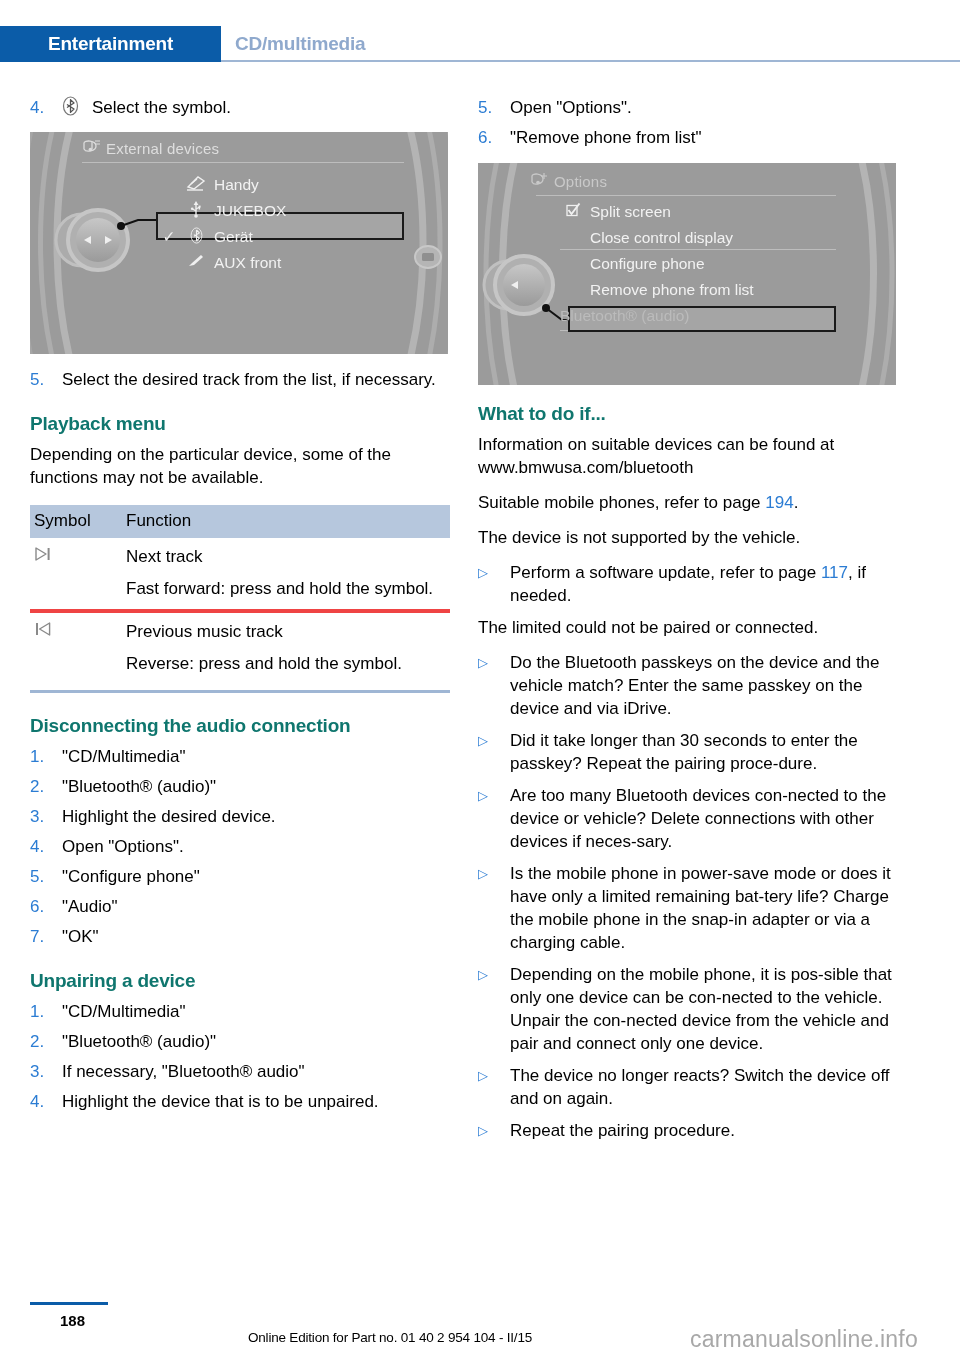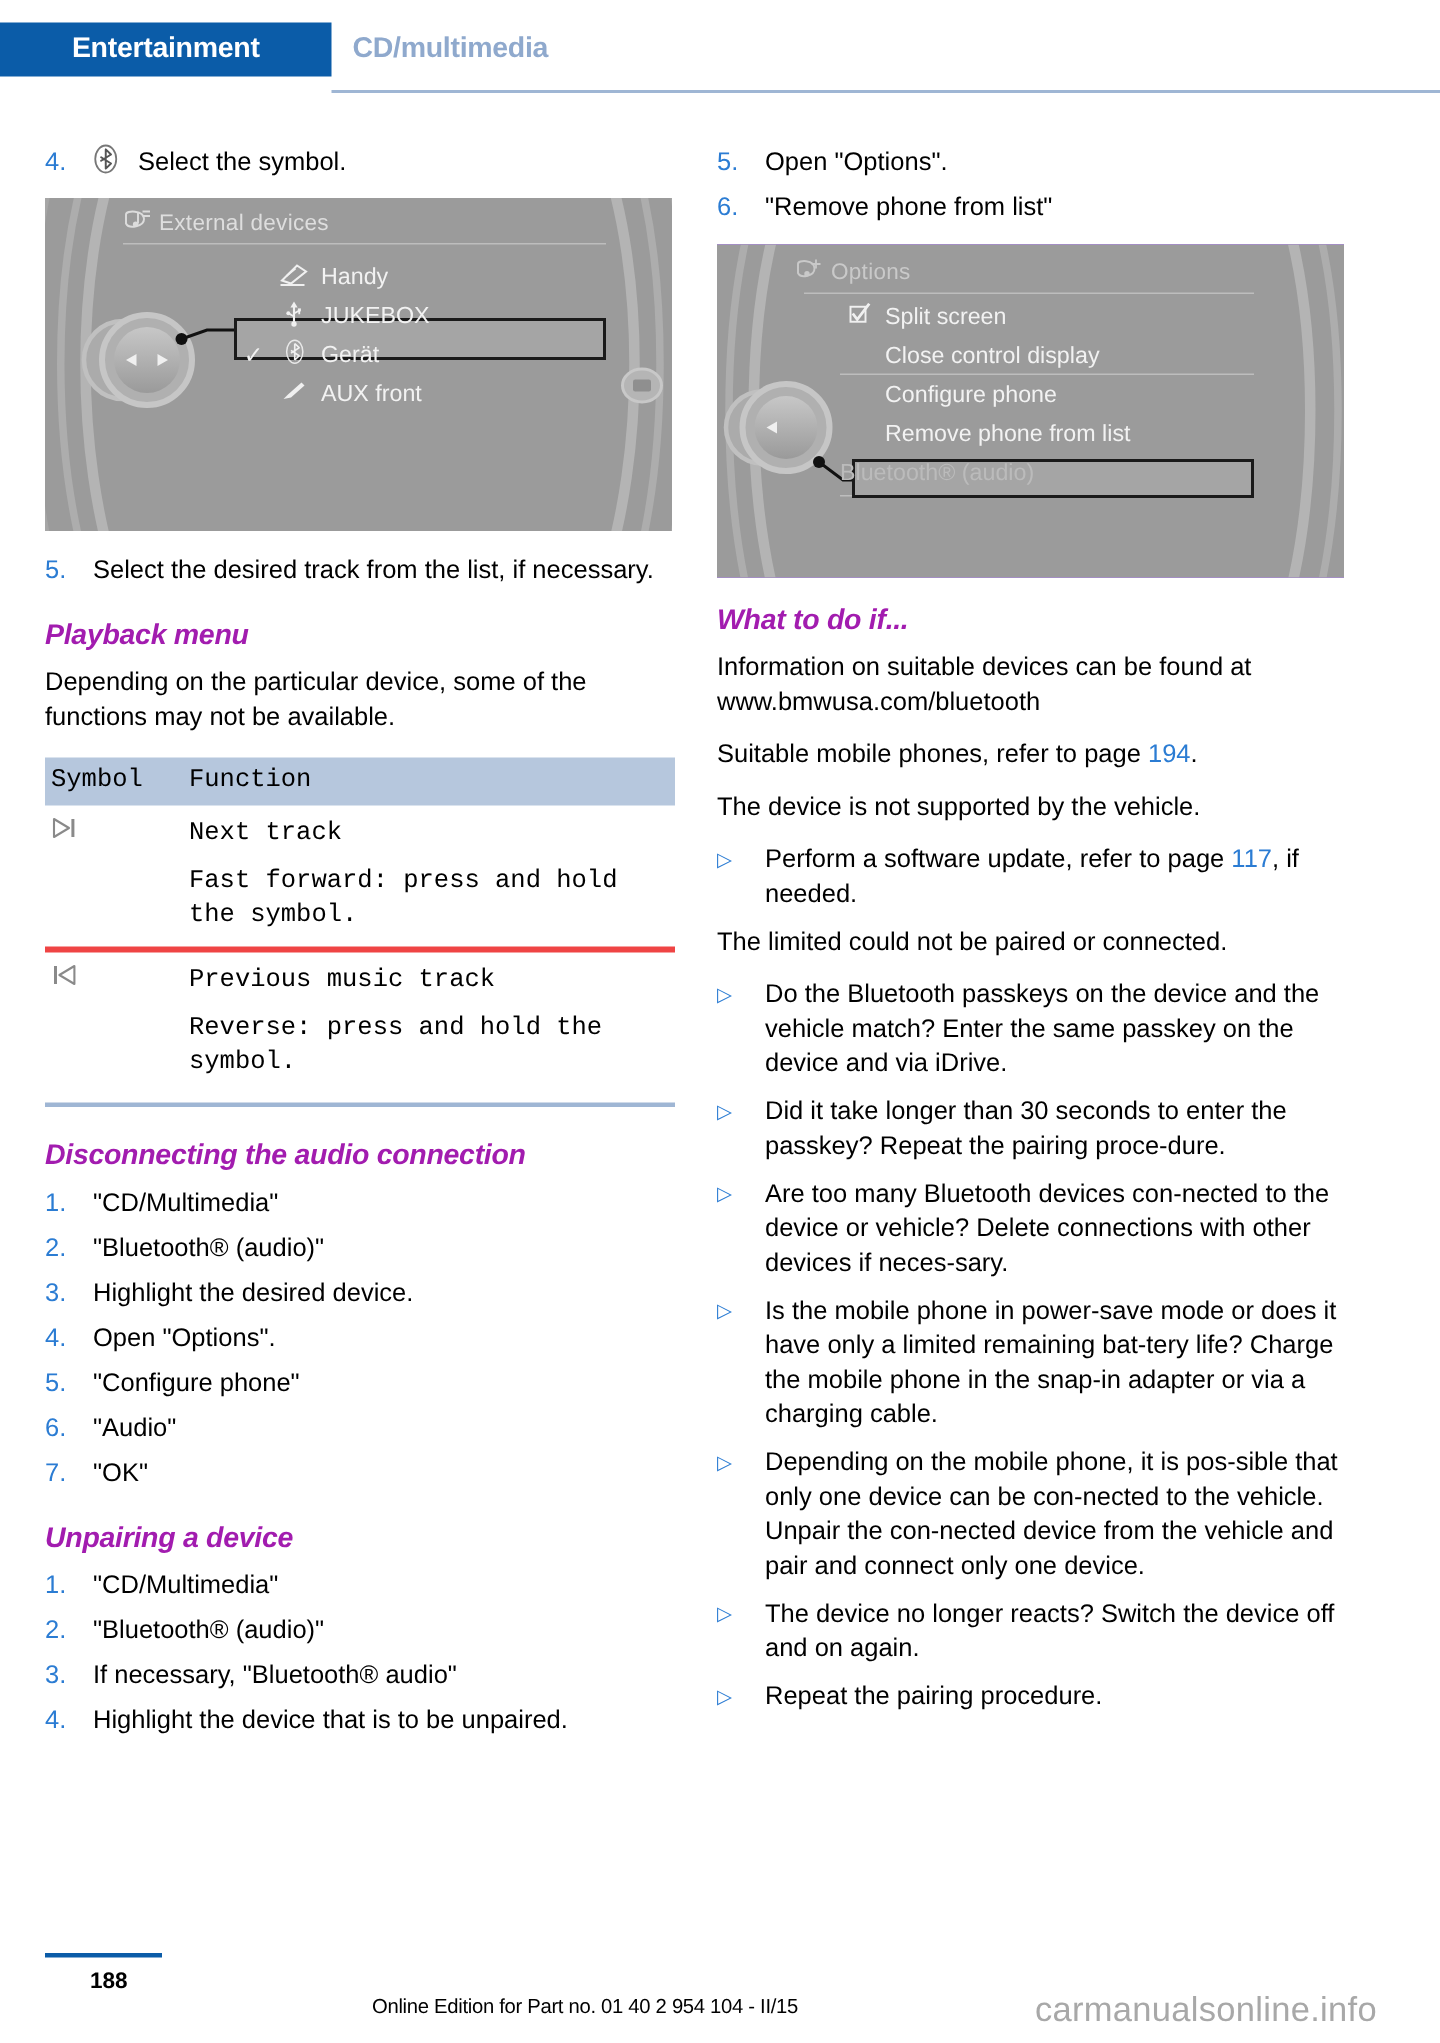--- a/index.html
+++ b/index.html
@@ -10,21 +10,21 @@
     background: #ffffff;
     font-family: "Liberation Sans", sans-serif;
     color: #000000;
     position: relative;
     overflow: hidden;
   }
 
   
   .header {
     position: absolute;
-    top: 15px; left: 0; width: 912px; height: 36px;
+    top: 26px; left: 0; width: 912px; height: 36px;
   }
   .tab-active {
     position: absolute;
     left: 0; top: 0;
     width: 221px; height: 36px;
     background: #0b5ca8;
     display: flex; align-items: center; justify-content: center;
   }
   .tab-active span {
     color: #ffffff;
@@ -54,26 +54,25 @@
   .col {
     position: absolute;
     top: 96px;
     width: 420px;
   }
   .col-left { left: 30px; }
   .col-right { left: 478px; }
 
   
   .h2 {
-    color: #a21caf;
+    color: #0f766e;
     font-size: 19px;
     font-weight: bold;
     margin: 22px 0 8px 0;
     letter-spacing: -0.2px;
-    font-style: italic;
   }
   p.body {
     font-size: 17px;
     line-height: 23px;
     margin: 0 0 12px 0;
   }
   .pagelink { color: #2b7cd3; }
 
   
   .steps { margin: 0; padding: 0; list-style: none; }
@@ -116,21 +115,20 @@
   .step-sym-row .num { color: #2b7cd3; width: 32px; flex: 0 0 32px; }
   .step-sym-row .sym { width: 30px; flex: 0 0 30px; }
   .step-sym-row .txt { flex: 1 1 auto; }
 
   
   table.fn {
     border-collapse: collapse;
     width: 420px;
     margin-top: 16px;
     margin-bottom: 6px;
-    font-family: Liberation Mono, monospace;
   }
   table.fn thead th {
     background: #b6c7dd;
     font-size: 17px;
     font-weight: normal;
     text-align: left;
     padding: 6px 4px 7px 4px;
   }
   table.fn thead th.c1 { width: 92px; }
   table.fn td {

